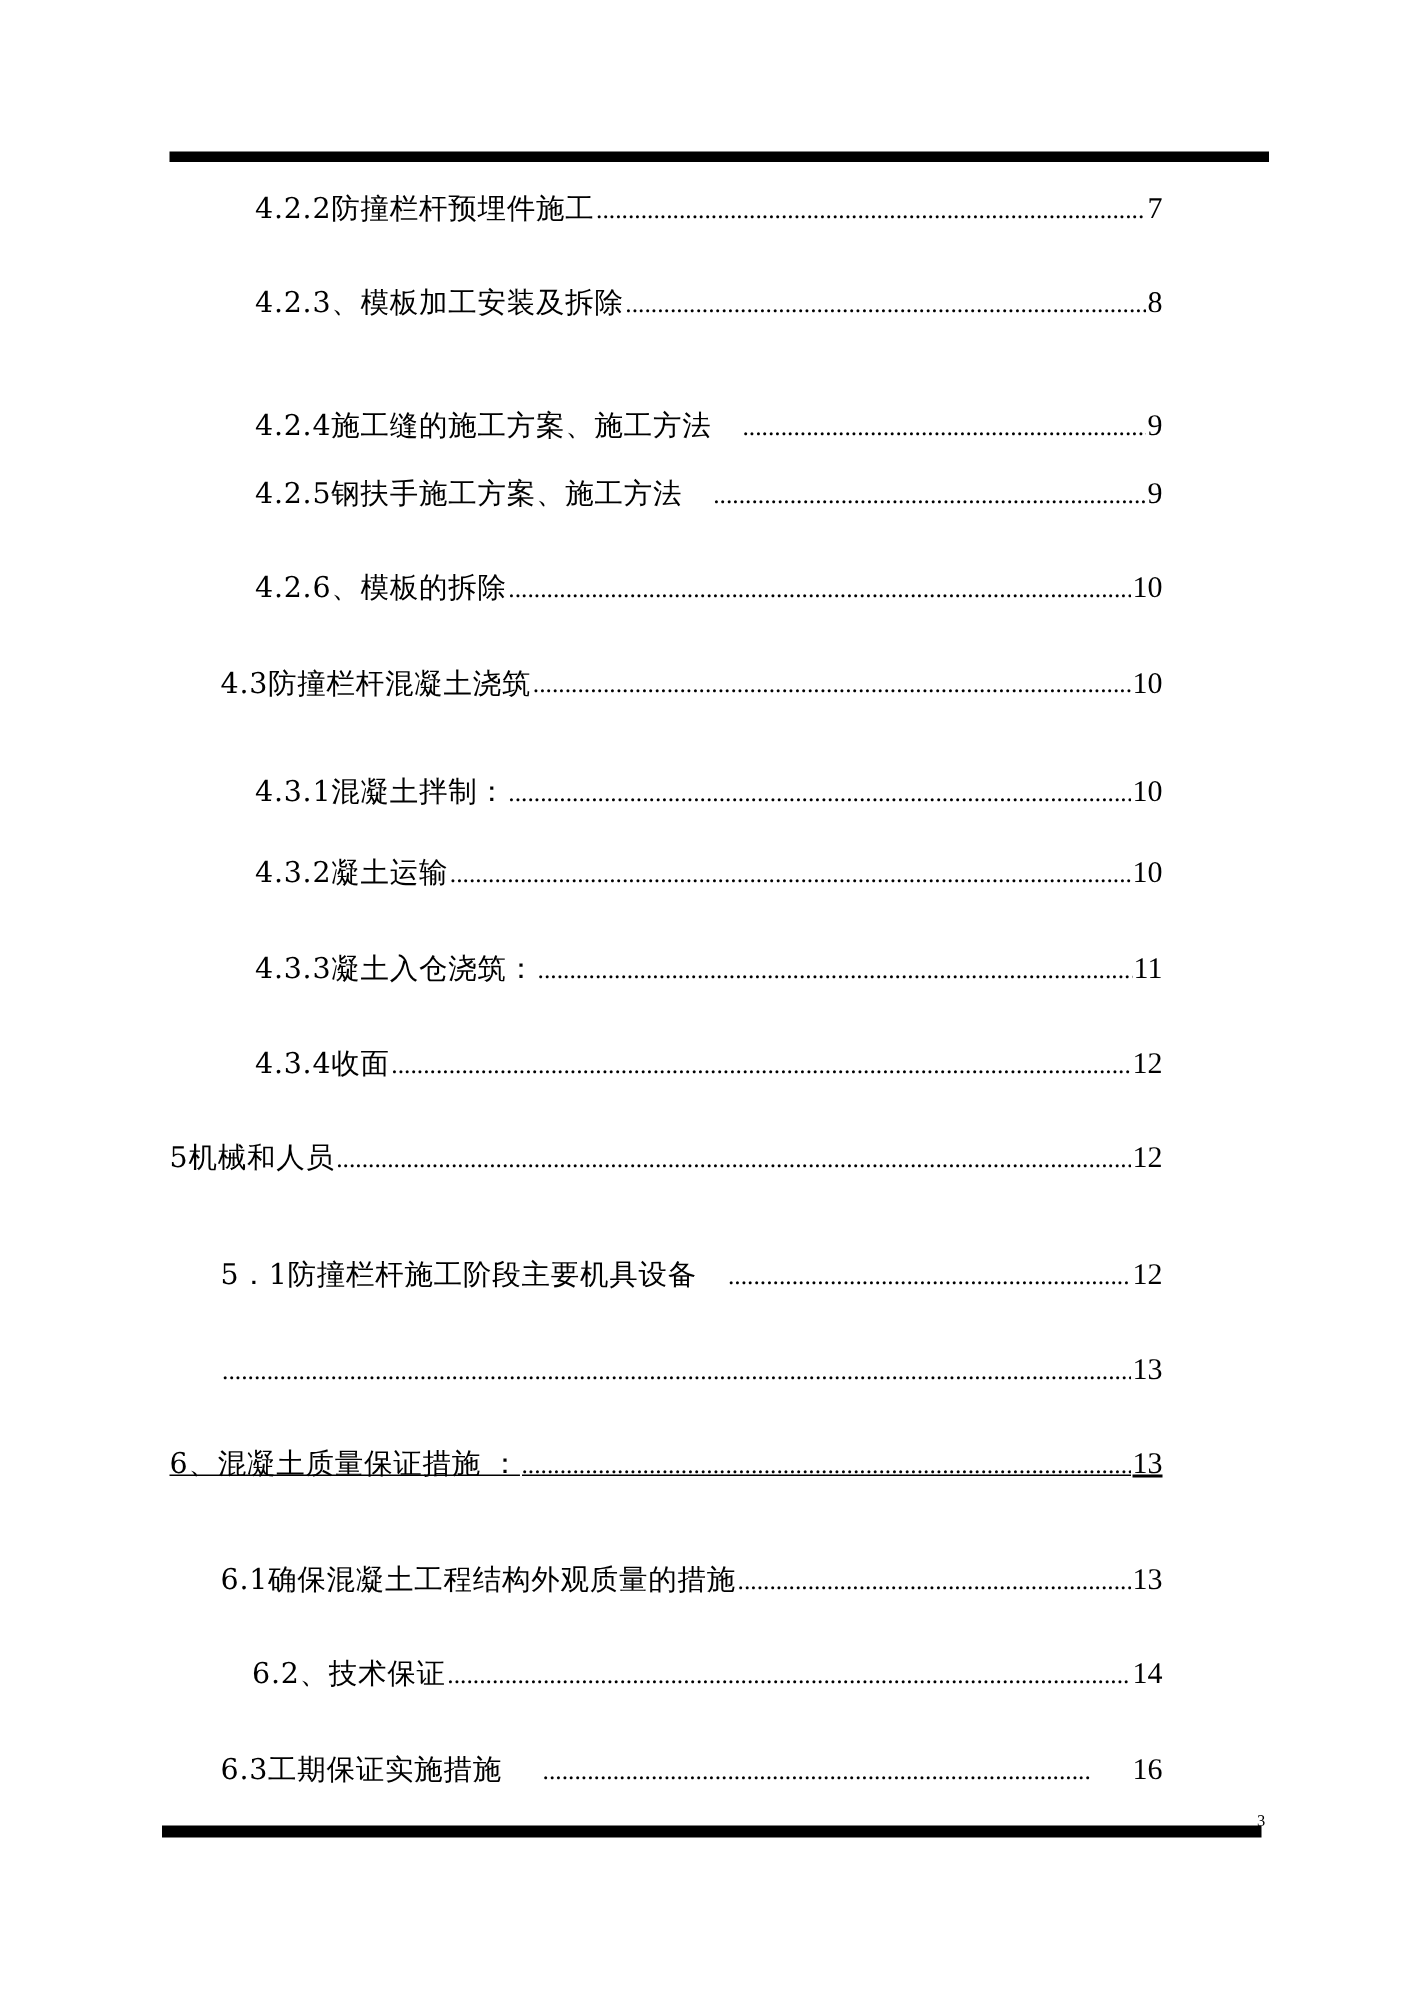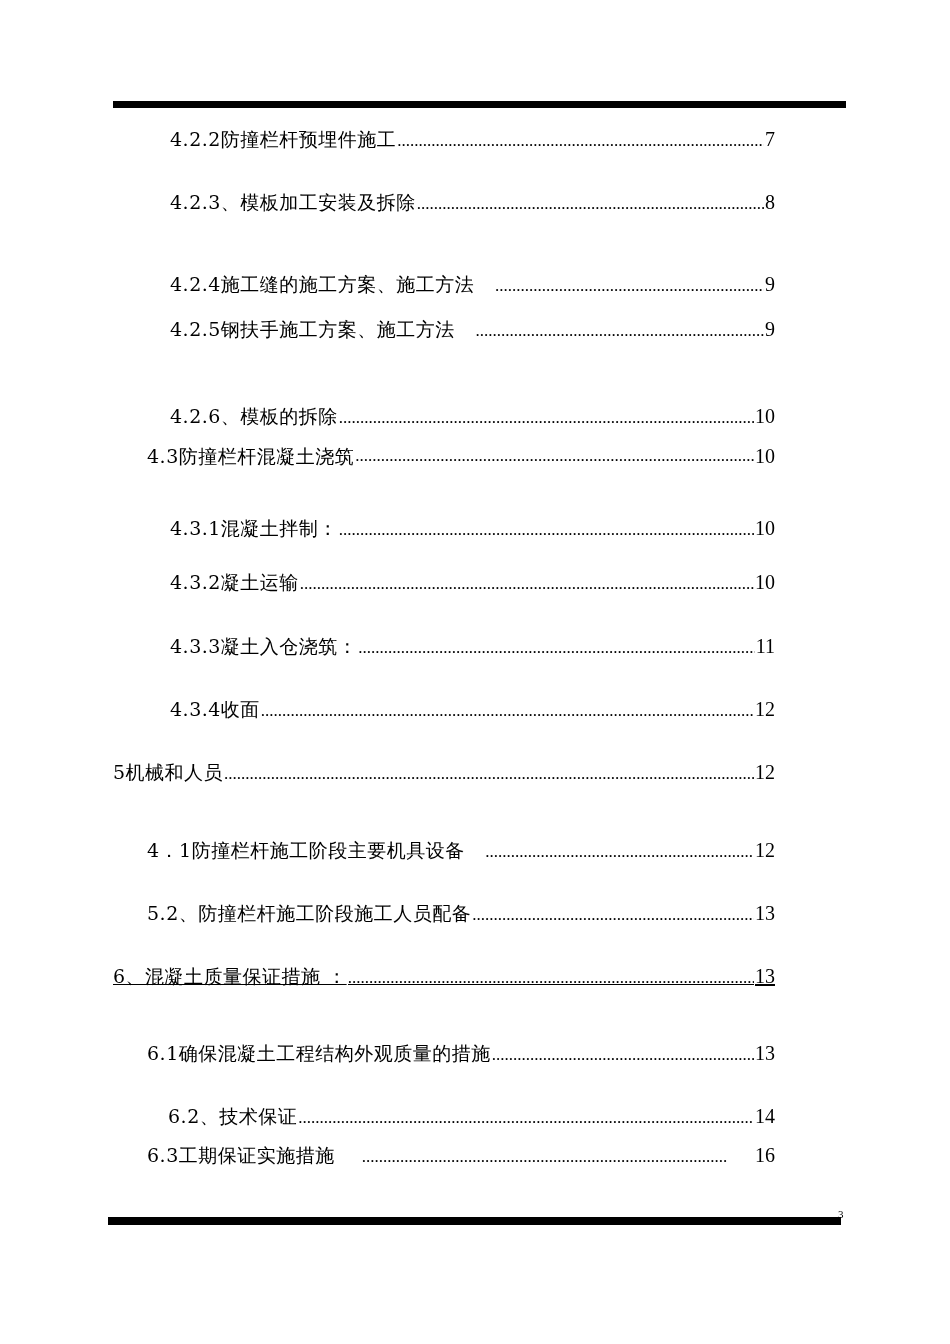--- a/index.html
+++ b/index.html
@@ -40,21 +40,21 @@
     <div class="toc-entry l3" style="top: 272px;">
       <span class="label">4.2.4施工缝的施工方案、施工方法   </span>
       <span class="leader"></span>
       <span class="pg">9</span>
     </div>
     <div class="toc-entry l3" style="top: 317px;">
       <span class="label">4.2.5钢扶手施工方案、施工方法   </span>
       <span class="leader"></span>
       <span class="pg">9</span>
     </div>
-    <div class="toc-entry l3" style="top: 404px; text-align: right;">
+    <div class="toc-entry l3" style="top: 380px; text-align: right;">
       <span class="label">4.2.6、模板的拆除</span>
       <span class="leader"></span>
       <span class="pg">10</span>
     </div>
     <div class="toc-entry l2" style="top: 444px; align-items: center;">
       <span class="label">4.3防撞栏杆混凝土浇筑</span>
       <span class="leader"></span>
       <span class="pg">10</span>
     </div>
     <div class="toc-entry l3" style="top: 516px;">
@@ -76,45 +76,44 @@
       <span class="label">4.3.4收面</span>
       <span class="leader"></span>
       <span class="pg">12</span>
     </div>
     <div class="toc-entry l1" style="top: 760px;">
       <span class="label">5机械和人员</span>
       <span class="leader"></span>
       <span class="pg">12</span>
     </div>
     <div class="toc-entry l2" style="top: 838px;">
-      <span class="label">4．1防撞栏杆施工阶段主要机具设备   </span>
+      <span class="label">5．1防撞栏杆施工阶段主要机具设备   </span>
       <span class="leader"></span>
       <span class="pg">12</span>
     </div>
     <div class="toc-entry l2" style="top: 901px;">
-      <span class="label">5.2、防撞栏杆施工阶段施工人员配备</span>
       <span class="leader"></span>
       <span class="pg">13</span>
     </div>
     <div class="toc-entry l1" style="top: 964px; text-decoration: underline;">
       <span class="label">6、混凝土质量保证措施 ：</span>
       <span class="leader"></span>
       <span class="pg">13</span>
     </div>
     <div class="toc-entry l2" style="top: 1041px;">
       <span class="label">6.1确保混凝土工程结构外观质量的措施</span>
       <span class="leader"></span>
       <span class="pg">13</span>
     </div>
     <div class="toc-entry l2" style="top: 1104px; margin-left: 21px;">
       <span class="label">6.2、技术保证</span>
       <span class="leader"></span>
       <span class="pg">14</span>
     </div>
-    <div class="toc-entry l2" style="top: 1143px; gap: 26px;">
+    <div class="toc-entry l2" style="top: 1168px; gap: 26px;">
       <span class="label">6.3工期保证实施措施</span>
       <span class="leader"></span>
       <span class="pg">16</span>
     </div>
   </div>
 
 <div class="rule bottom"></div>
 <div class="page-num">3</div>
 
 </body></html>

